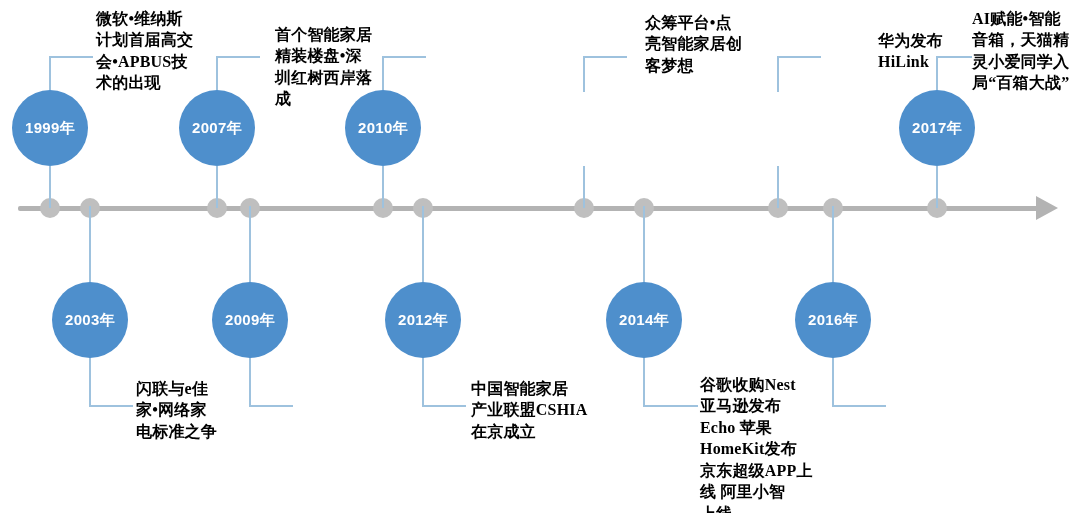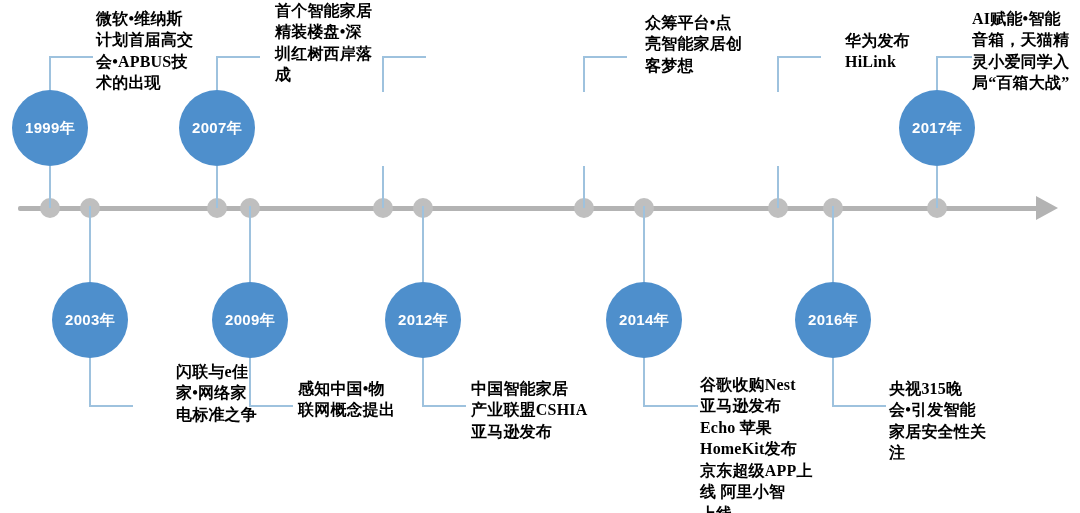--- a/index.html
+++ b/index.html
@@ -124,51 +124,50 @@
   <div class="bubble top" style="left:50px;">1999年</div>
   <div class="caption" style="left:96px; top:8px; width:118px;">微软•维纳斯
 计划首届高交
 会•APBUS技
 术的出现</div>
 
   <div class="stem" style="left:89px; top:206px; height:78px;"></div>
   <div class="elbow-v" style="left:89px; top:356px; height:50px;"></div>
   <div class="elbow-h" style="left:89px; top:405px; width:44px;"></div>
   <div class="bubble bottom" style="left:90px;">2003年</div>
-  <div class="caption" style="left:136px; top:361px; width:112px;margin-left:40px;">闪联与e佳
+  <div class="caption" style="left:136px; top:378px; width:112px;">闪联与e佳
 家•网络家
 电标准之争</div>
 
   <div class="stem" style="left:216px; top:166px; height:42px;"></div>
   <div class="elbow-v" style="left:216px; top:56px; height:36px;"></div>
   <div class="elbow-h" style="left:216px; top:56px; width:44px;"></div>
   <div class="bubble top" style="left:217px;">2007年</div>
-  <div class="caption" style="left:275px; top:0; width:112px;">首个智能家居
+  <div class="caption" style="left:275px; top:24px; width:112px;">首个智能家居
 精装楼盘•深
 圳红树西岸落
 成</div>
 
   <div class="stem" style="left:249px; top:206px; height:78px;"></div>
   <div class="elbow-v" style="left:249px; top:356px; height:50px;"></div>
   <div class="elbow-h" style="left:249px; top:405px; width:44px;"></div>
   <div class="bubble bottom" style="left:250px;">2009年</div>
-  <div class="caption" style="left:298px; top:378px; width:116px;">感知中国•物
-联网概念提出</div>
 
   <div class="stem" style="left:382px; top:166px; height:42px;"></div>
   <div class="elbow-v" style="left:382px; top:56px; height:36px;"></div>
   <div class="elbow-h" style="left:382px; top:56px; width:44px;"></div>
+  <div class="bubble top" style="left:383px;">2010年</div>
 
   <div class="stem" style="left:422px; top:206px; height:78px;"></div>
   <div class="elbow-v" style="left:422px; top:356px; height:50px;"></div>
   <div class="elbow-h" style="left:422px; top:405px; width:44px;"></div>
   <div class="bubble bottom" style="left:423px;">2012年</div>
   <div class="caption" style="left:471px; top:378px; width:130px;">中国智能家居
 产业联盟CSHIA
-亚马逊发布</div>
+在京成立</div>
 
   <div class="stem" style="left:583px; top:166px; height:42px;"></div>
   <div class="elbow-v" style="left:583px; top:56px; height:36px;"></div>
   <div class="elbow-h" style="left:583px; top:56px; width:44px;"></div>
   <div class="caption" style="left:645px; top:12px; width:118px;">众筹平台•点
 亮智能家居创
 客梦想</div>
 
   <div class="stem" style="left:643px; top:206px; height:78px;"></div>
   <div class="elbow-v" style="left:643px; top:356px; height:50px;"></div>
@@ -178,31 +177,27 @@
 亚马逊发布
 Echo  苹果
 HomeKit发布
 京东超级APP上
 线   阿里小智
 上线</div>
 
   <div class="stem" style="left:777px; top:166px; height:42px;"></div>
   <div class="elbow-v" style="left:777px; top:56px; height:36px;"></div>
   <div class="elbow-h" style="left:777px; top:56px; width:44px;"></div>
-  <div class="caption" style="left:845px; top:30px; width:110px;">华为发布
+  <div class="caption" style="left:878px; top:30px; width:110px;">华为发布
 HiLink</div>
 
   <div class="stem" style="left:832px; top:206px; height:78px;"></div>
   <div class="elbow-v" style="left:832px; top:356px; height:50px;"></div>
   <div class="elbow-h" style="left:832px; top:405px; width:54px;"></div>
   <div class="bubble bottom" style="left:833px;">2016年</div>
-  <div class="caption" style="left:889px; top:378px; width:116px;">央视315晚
-会•引发智能
-家居安全性关
-注</div>
 
   <div class="stem" style="left:936px; top:166px; height:42px;"></div>
   <div class="elbow-v" style="left:936px; top:56px; height:36px;"></div>
   <div class="elbow-h" style="left:936px; top:56px; width:36px;"></div>
   <div class="bubble top" style="left:937px;">2017年</div>
   <div class="caption" style="left:972px; top:8px; width:112px;">AI赋能•智能
 音箱，天猫精
 灵小爱同学入
 局“百箱大战”</div>
 

